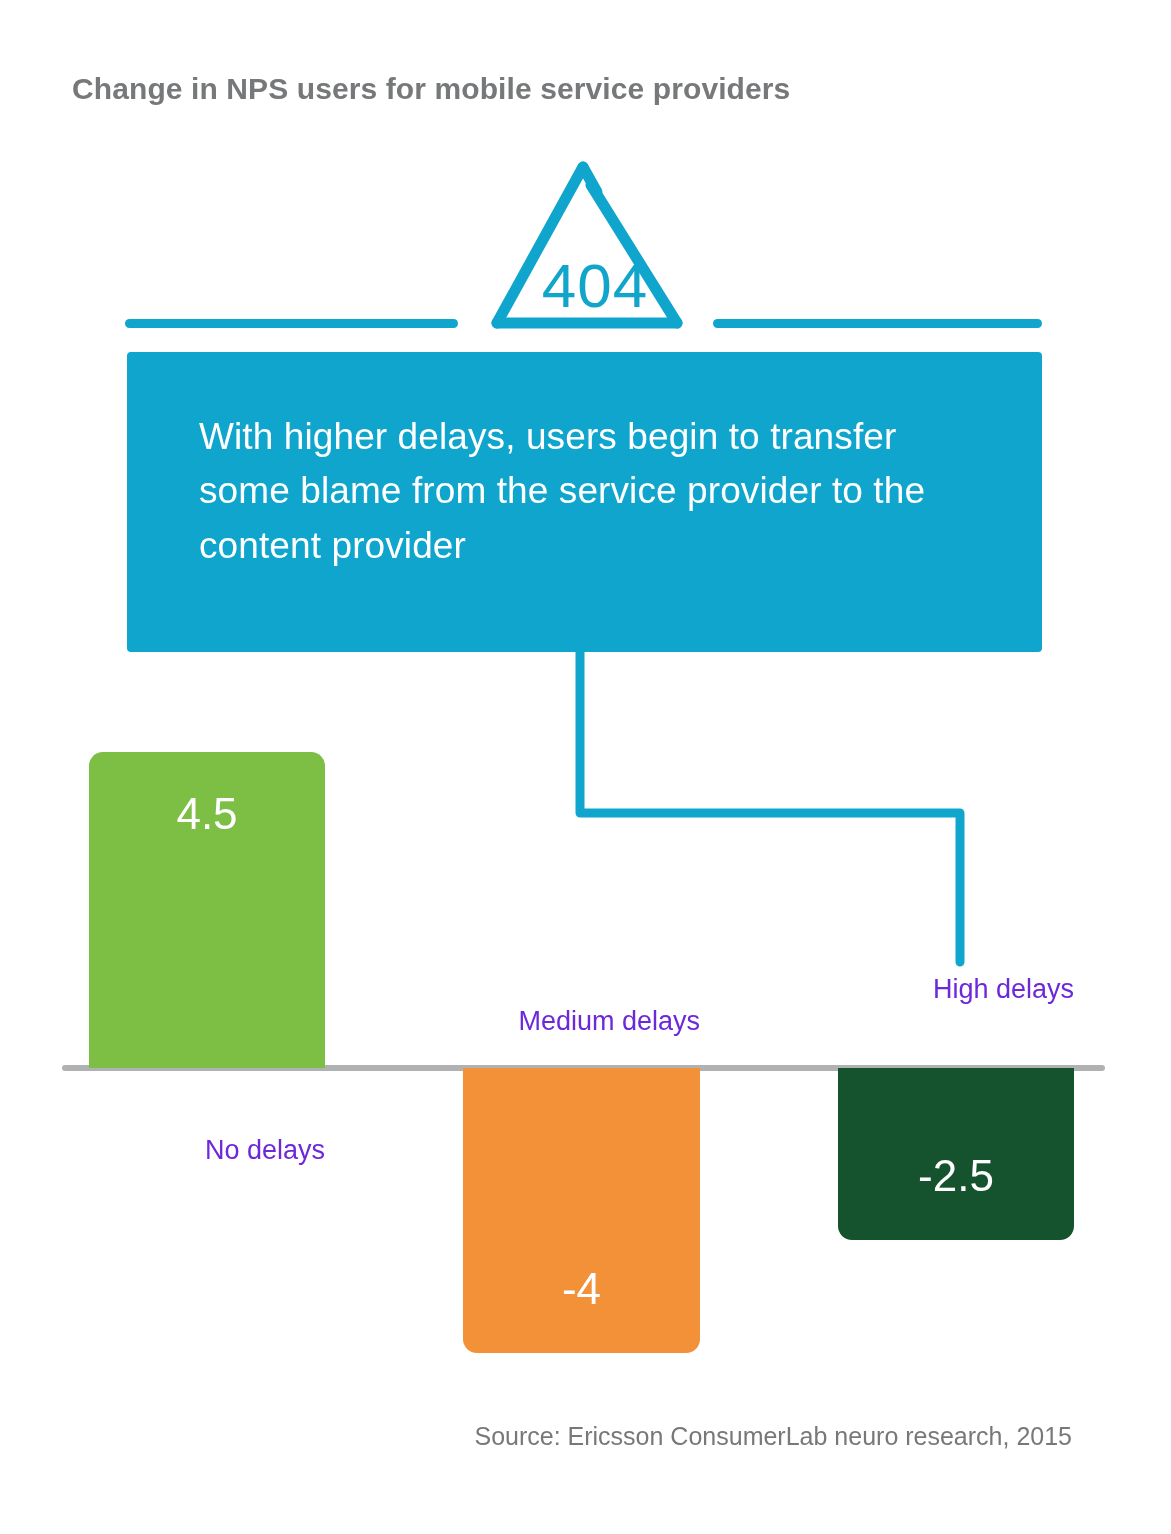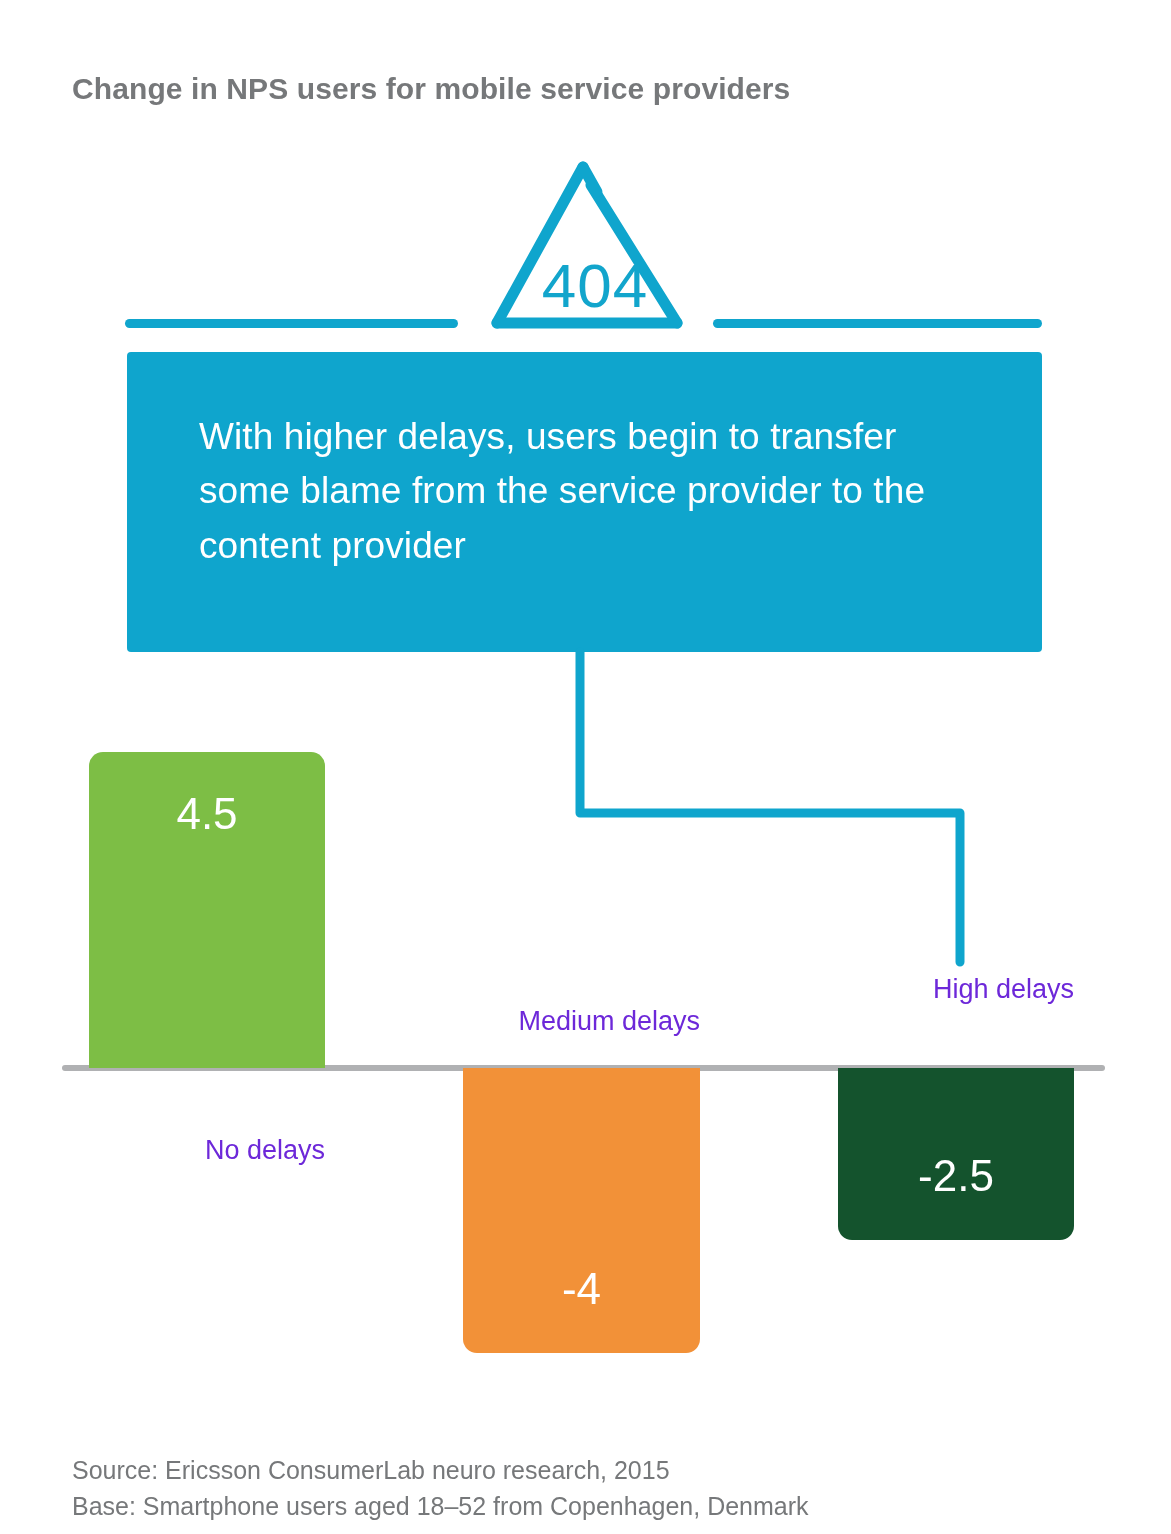--- a/index.html
+++ b/index.html
@@ -142,25 +142,26 @@
   #bar-high-delays   { left: 838px; top: 1068px; width: 236px; height: 172px; background: #14532d; }
 
   #label-no-delays     { left: 89px;  top: 1137px; width: 236px; }
   #label-medium-delays { left: 463px; top: 1008px; width: 237px; }
   #label-high-delays   { left: 838px; top: 976px; width: 236px; }
 
   
   .footnotes {
     position: absolute;
     left: 72px;
-    top: 1452px;
+    top: 1418px;
     width: 1000px;
     color: #76787a;
     font-size: 25px;
     line-height: 1.45;
+    text-align: right;
   }
   .footnote-line { display: block; }
 </style>
 </head>
 <body>
 
 <div id="infographic">
 
   <div class="chart-title">Change in NPS users for mobile service providers</div>
 
@@ -204,16 +205,15 @@
   </div>
 
   <div class="cat-label" id="label-no-delays">No delays</div>
 
   <div class="cat-label" id="label-medium-delays">Medium delays</div>
 
   <div class="cat-label" id="label-high-delays">High delays</div>
 
   <div class="footnotes">
     <span class="footnote-line">Source: Ericsson ConsumerLab neuro research, 2015</span>
-    <span class="footnote-line">Base: Smartphone users aged 18–52 from Copenhagen, Denmark</span>
   </div>
 
 </div>
 
 </body></html>

